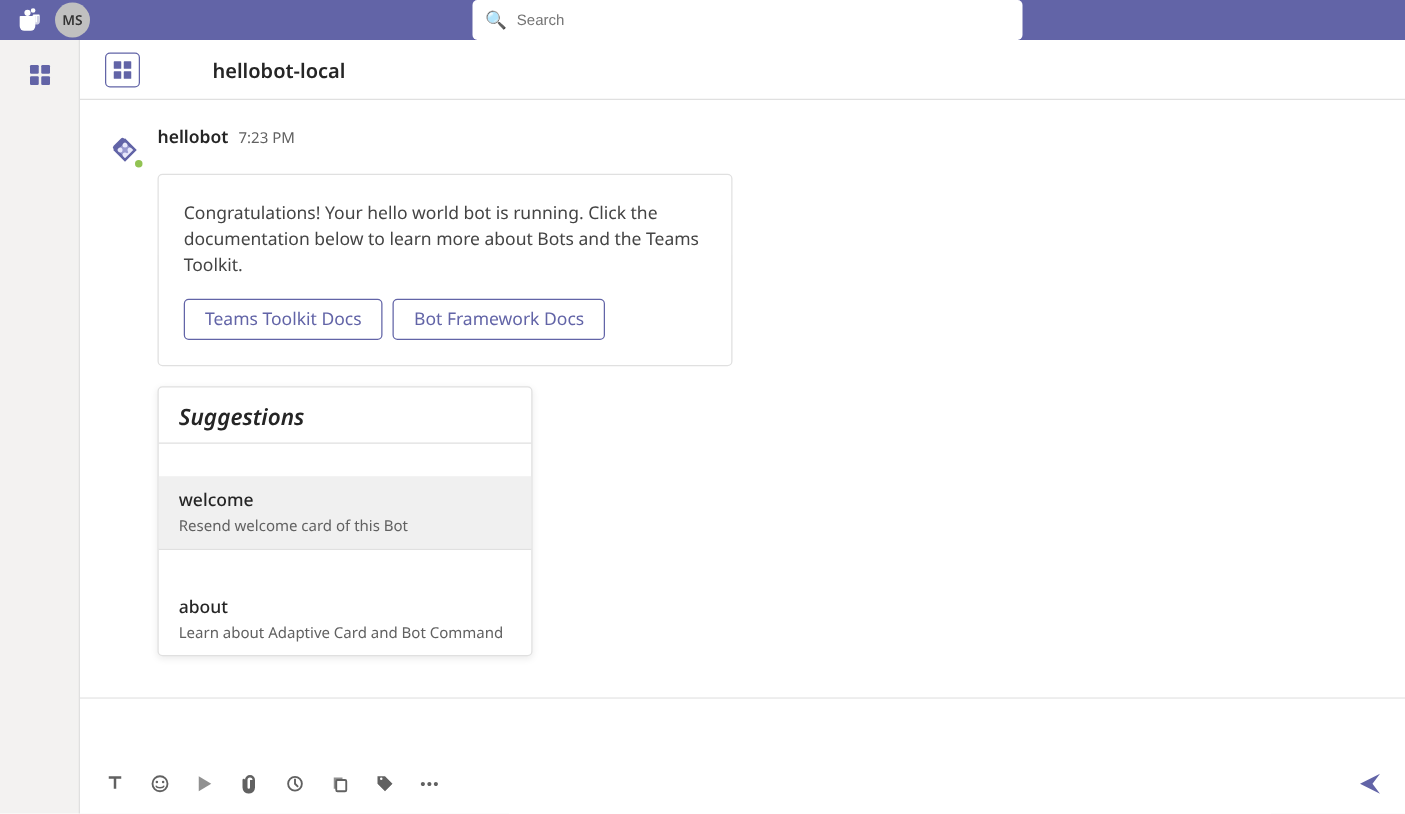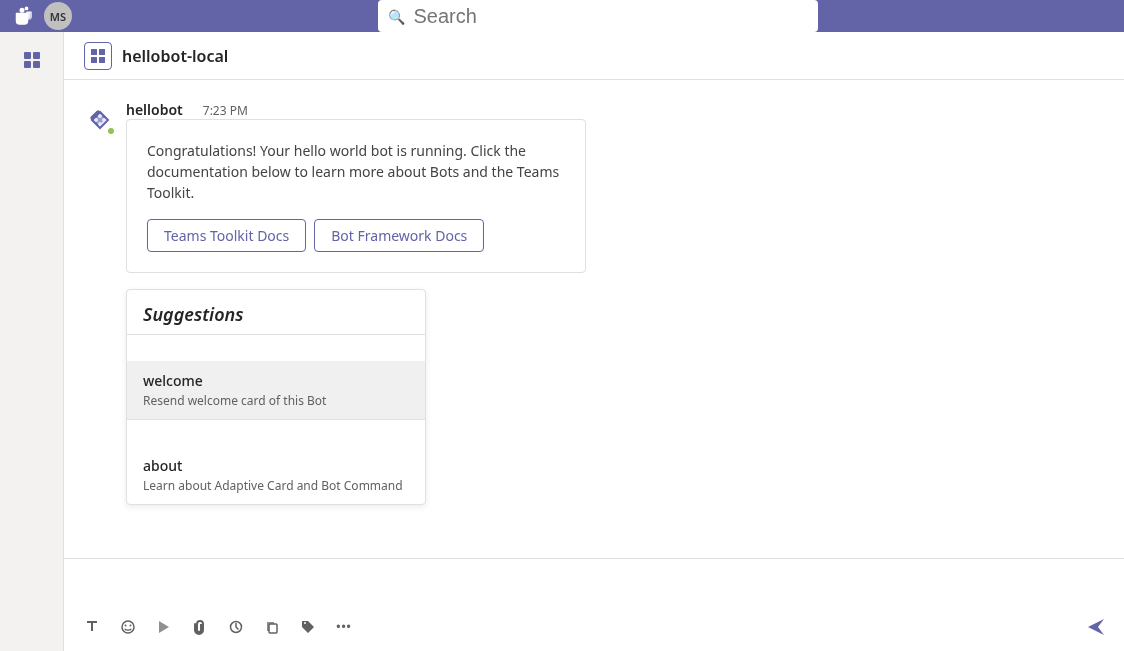--- a/index.html
+++ b/index.html
@@ -35,21 +35,21 @@
       border-radius: 4px;
       height: 32px;
       display: flex;
       align-items: center;
       padding: 0 10px;
       gap: 8px;
     }
     .search-icon { color: #616161; font-size: 14px; }
     .search-input {
       border: none; outline: none;
-      font-size: 20px; color: #333;
+      font-size: 12px; color: #333;
       width: 100%;
       background: transparent;
     }
 
     
     .main-container {
       display: flex;
       flex: 1;
       overflow: hidden;
       background: white;
@@ -85,20 +85,21 @@
     }
 
     
     .app-header {
       display: flex;
       align-items: center;
       padding: 0 20px;
       height: 48px;
       border-bottom: 1px solid #e0e0e0;
       flex-shrink: 0;
+      gap: 48px;
     }
     .app-icon {
       width: 28px; height: 28px;
       border: 1px solid #6264a7;
       border-radius: 4px;
       display: flex; align-items: center; justify-content: center;
       margin-right: 10px;
       color: #6264a7;
     }
     .app-name {
@@ -157,22 +158,22 @@
       background: #92c353;
       border-radius: 50%;
       border: 2px solid white;
     }
     .message-content {
       flex: 1;
     }
     .message-meta {
       display: flex;
       align-items: baseline;
-      gap: 20px;
-      margin-bottom: 0;
+      gap: 8px;
+      margin-bottom: 20px;
     }
     .message-author {
       font-size: 14px;
       font-weight: 600;
       color: #252525;
     }
     .message-time {
       font-size: 12px;
       color: #616161;
     }

